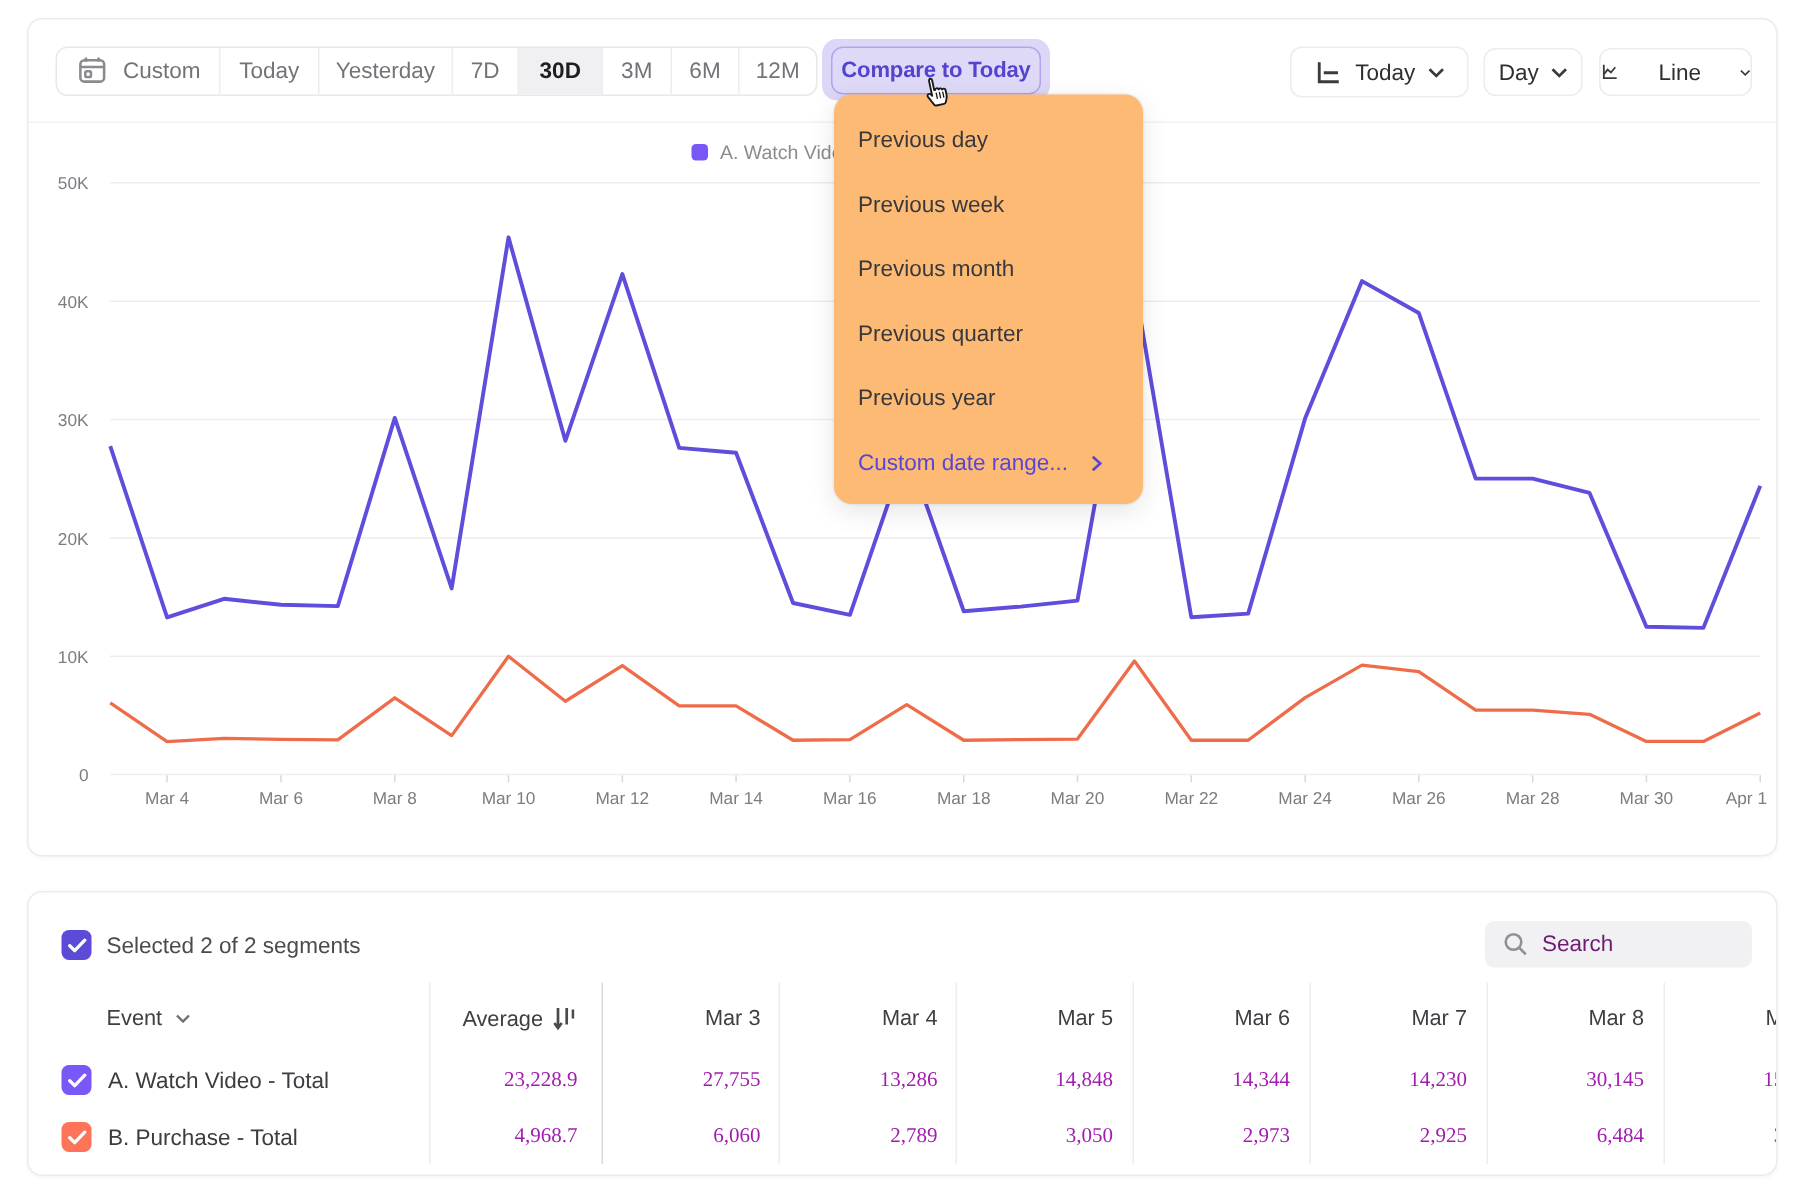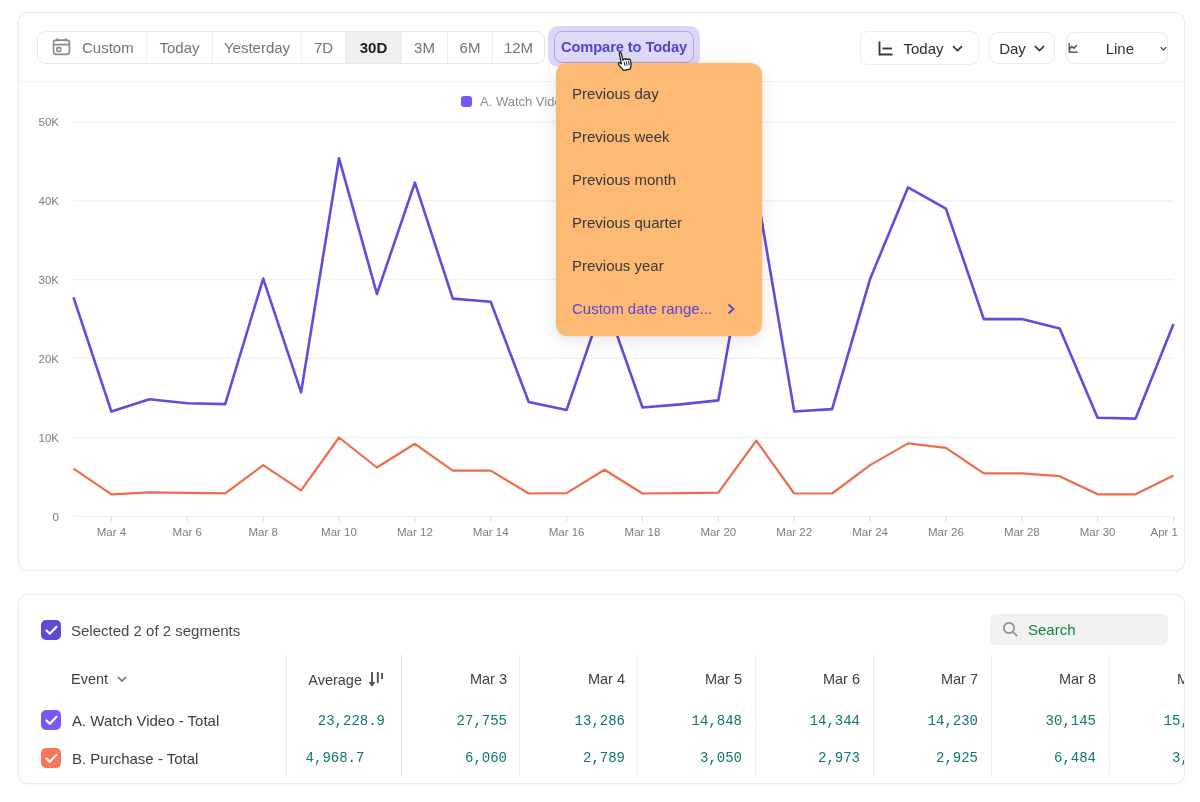--- a/index.html
+++ b/index.html
@@ -42,23 +42,23 @@
     border-radius:12px; box-shadow:0 0 0 1px rgba(0,0,0,0.04), 0 5px 18px rgba(0,0,0,0.10);
     z-index:30; padding-top:9px; }
   #menu .mi { height:43px; display:flex; align-items:center; padding:0 16px; font-size:15px; color:#38383d; }
   #menu .mi.purple { color:#5847d6; justify-content:space-between; padding-right:27px; }
 
   
   #selRow { position:absolute; left:22px; top:25px; display:flex; align-items:center; }
   .cb { width:20px; height:20px; border-radius:5px; display:flex; align-items:center; justify-content:center; }
   #search { position:absolute; left:971px; top:19px; width:178px; height:31px; background:#f1f1f3;
     border-radius:6px; display:flex; align-items:center; padding-left:12px; gap:9px;
-    color:#15803d; font-size:15px; }
+    color:#701a75; font-size:15px; }
   .vline { position:absolute; top:60px; height:121px; width:1px; background:#ededf0; }
-  .num { font-family:Liberation Mono, monospace; font-size:14px; color:#0f766e; }
+  .num { font-family:Liberation Serif, serif; font-size:14px; color:#a21caf; }
   .hdr { font-size:14.5px; color:#3e3e43; font-weight:500; }
   .cell { position:absolute; text-align:right; }
 </style>
 </head>
 <body>
 
 <div class="card" id="card1">
 
   <svg width="1167" height="559" viewBox="0 0 1167 559" style="position:absolute;left:0;top:0;">
     <g stroke="#ededee" stroke-width="1">
@@ -237,21 +237,21 @@
   <div class="num cell" style="width:100px; left:1095px; top:118px;">15,723</div>
 
   <div style="position:absolute; left:22px; top:153px; display:flex; align-items:center;">
     <span class="cb" style="background:#fd7459">
       <svg width="13" height="11" viewBox="0 0 13 11" fill="none" stroke="#fff" stroke-width="2.2" stroke-linecap="round" stroke-linejoin="round">
           <path d="M1.5 5.5 L4.8 8.8 L11.5 1.8"></path>
         </svg>
     </span>
     <span style="margin-left:11px; font-size:15px; color:#3c3c41;">B. Purchase - Total</span>
   </div>
-  <div class="num cell" style="width:100px; left:266px; top:155px;text-align:center;">4,968.7</div>
+  <div class="num cell" style="width:100px; left:266px; top:155px;">4,968.7</div>
   <div class="num cell" style="width:100px; left:388px; top:155px;">6,060</div>
   <div class="num cell" style="width:100px; left:506px; top:155px;">2,789</div>
   <div class="num cell" style="width:100px; left:623px; top:155px;">3,050</div>
   <div class="num cell" style="width:100px; left:741px; top:155px;">2,973</div>
   <div class="num cell" style="width:100px; left:859px; top:155px;">2,925</div>
   <div class="num cell" style="width:100px; left:977px; top:155px;">6,484</div>
   <div class="num cell" style="width:100px; left:1095px; top:155px;">3,297</div>
 </div>
 
 <div id="menu">

